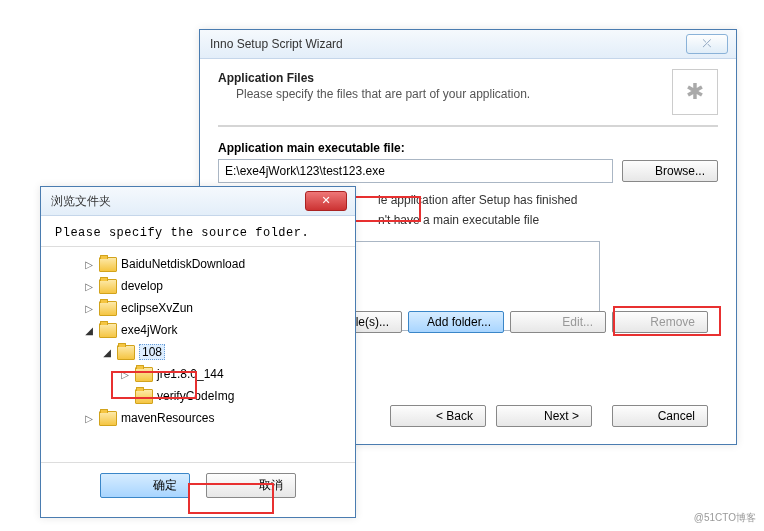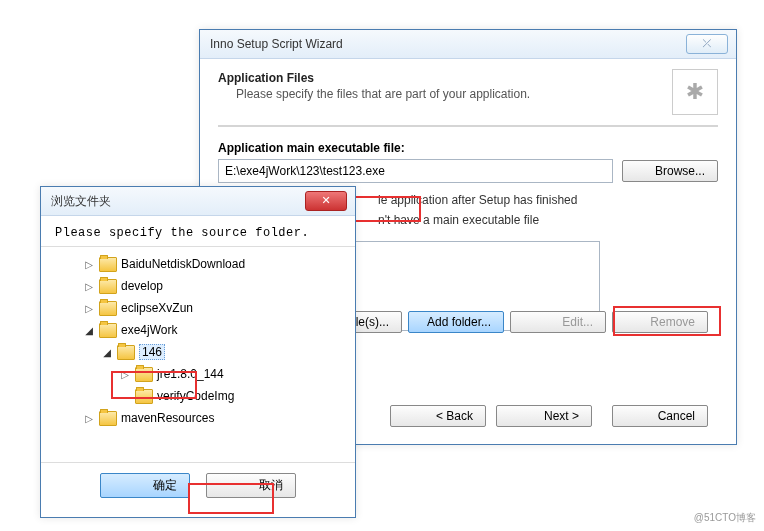--- a/index.html
+++ b/index.html
@@ -98,21 +98,21 @@
         <span>eclipseXvZun</span>
       </div>
       <div class="node" style="padding-left: 28px;">
         <span class="arrow open">◢</span>
         <span class="fld"></span>
         <span>exe4jWork</span>
       </div>
       <div class="node" style="padding-left: 46px;">
         <span class="arrow open">◢</span>
         <span class="fld"></span>
-        <span class="sel">146</span>
+        <span class="sel">108</span>
       </div>
       <div class="node" style="padding-left: 64px;">
         <span class="arrow">▷</span>
         <span class="fld"></span>
         <span>jre1.8.0_144</span>
       </div>
       <div class="node" style="padding-left: 64px; align-items: center;">
         <span class="arrow"></span>
         <span class="fld"></span>
         <span>verifyCodeImg</span>

